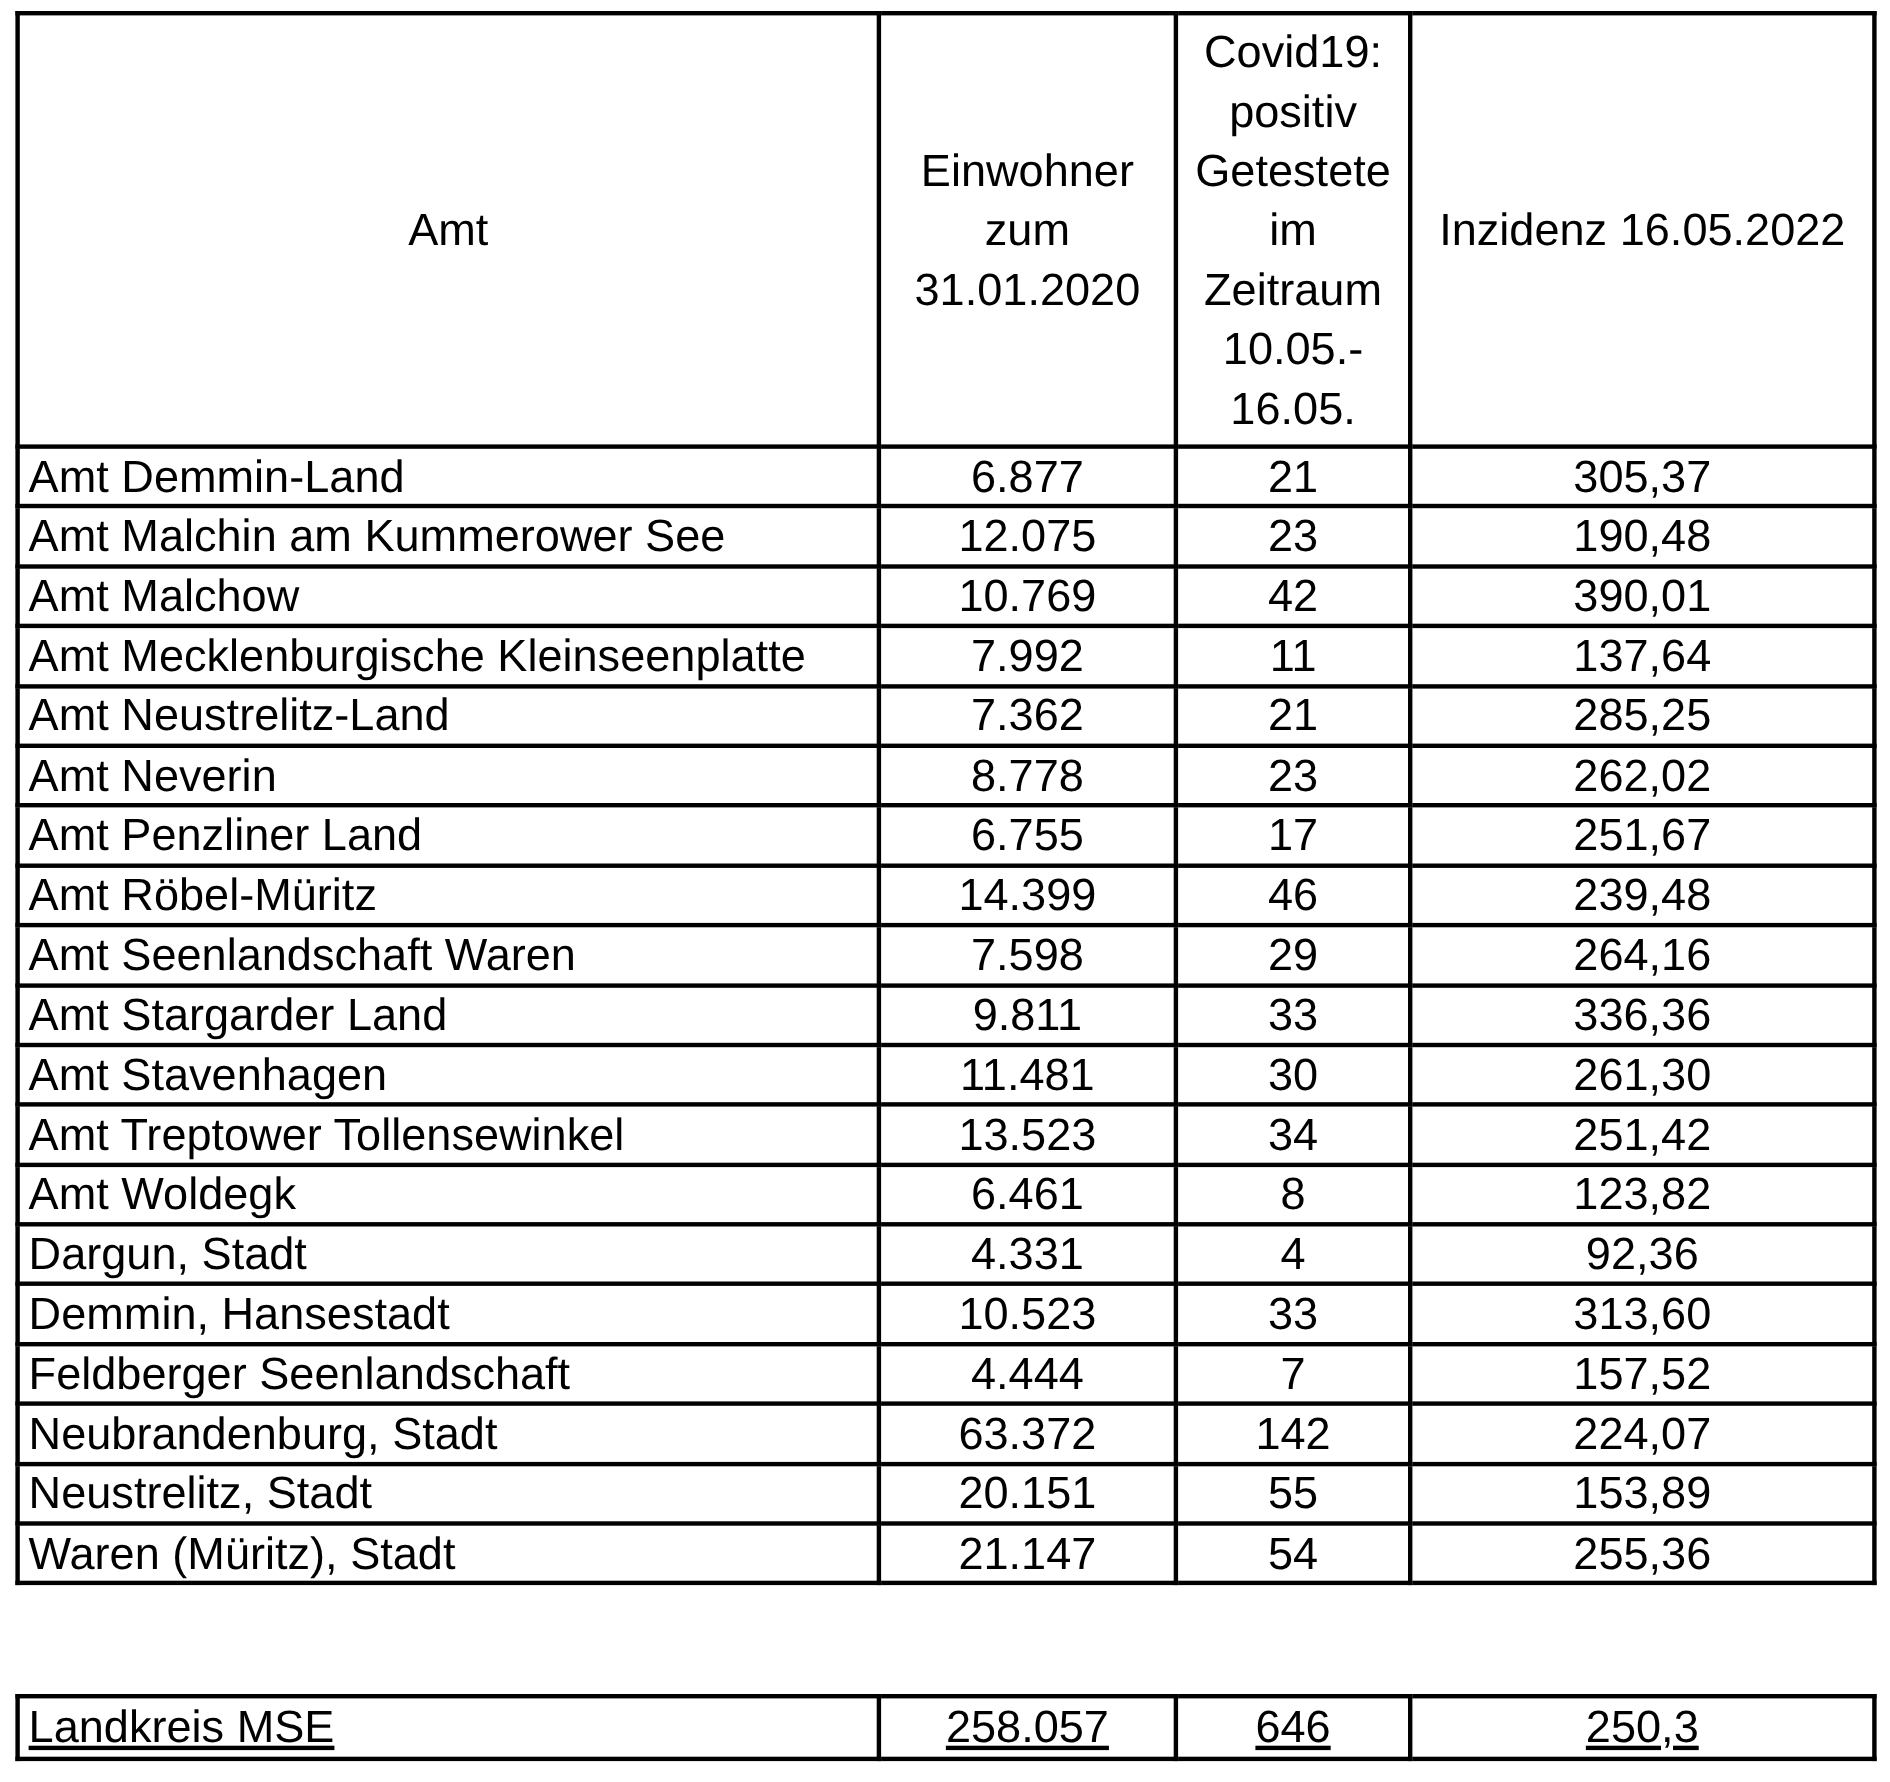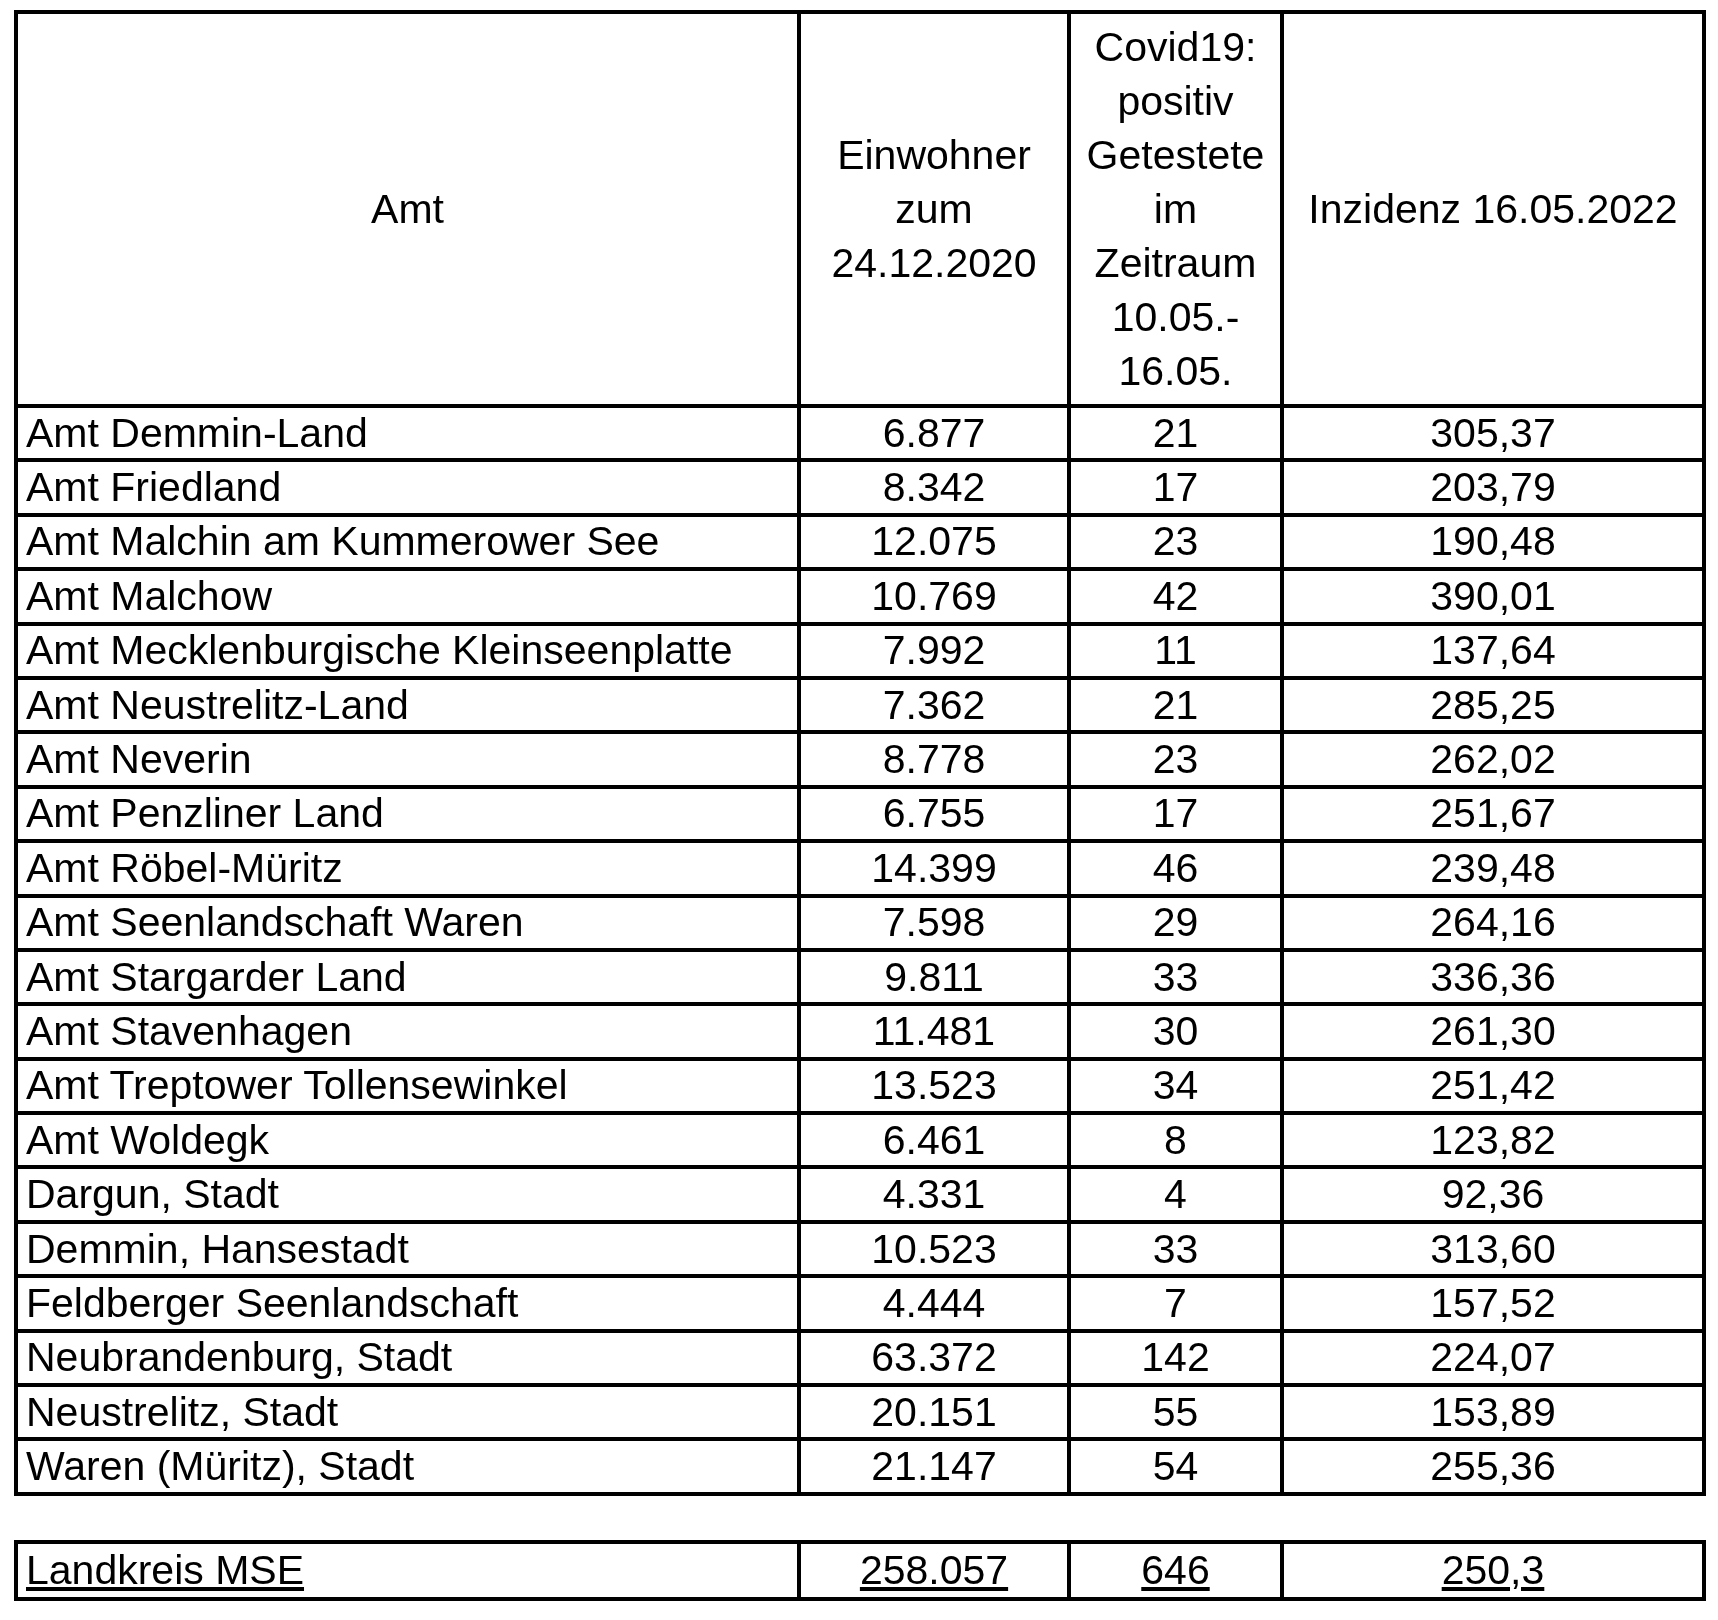--- a/index.html
+++ b/index.html
@@ -61,45 +61,39 @@
       <col style="width:783px">
       <col style="width:270px">
       <col style="width:213px">
       <col style="width:422px">
     </colgroup>
     <thead>
       <tr>
         <th>Amt</th>
         <th>Einwohner
 zum
-24.12.2020</th>
+31.01.2020</th>
         <th>Covid19:
 positiv
 Getestete
 im
 Zeitraum
 10.05.-
 16.05.</th>
         <th>Inzidenz 16.05.2022</th>
       </tr>
     </thead>
     <tbody>
       <tr>
         <td class="c-amt">Amt Demmin-Land</td>
         <td class="c-num">6.877</td>
         <td class="c-num">21</td>
         <td class="c-num">305,37</td>
       </tr>
       <tr>
-        <td class="c-amt">Amt Friedland</td>
-        <td class="c-num">8.342</td>
-        <td class="c-num">17</td>
-        <td class="c-num">203,79</td>
-      </tr>
-      <tr>
         <td class="c-amt">Amt Malchin am Kummerower See</td>
         <td class="c-num">12.075</td>
         <td class="c-num">23</td>
         <td class="c-num">190,48</td>
       </tr>
       <tr>
         <td class="c-amt">Amt Malchow</td>
         <td class="c-num">10.769</td>
         <td class="c-num">42</td>
         <td class="c-num">390,01</td>

